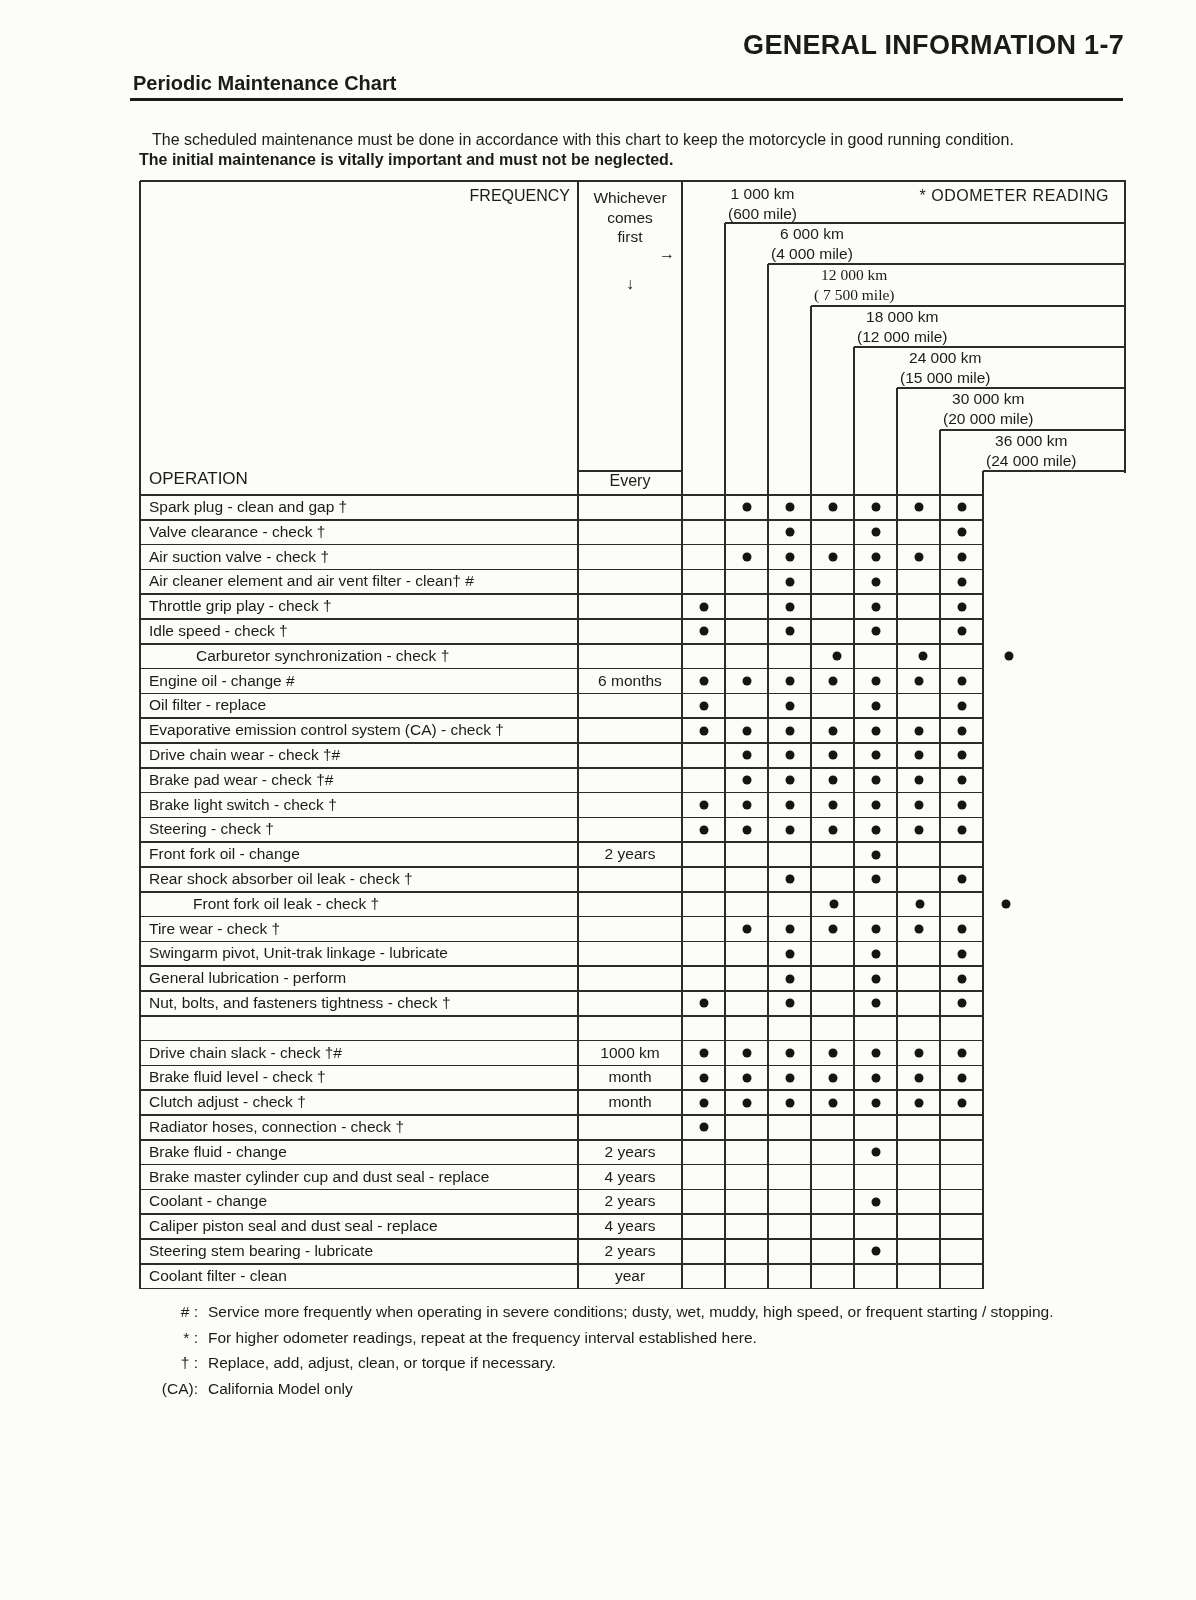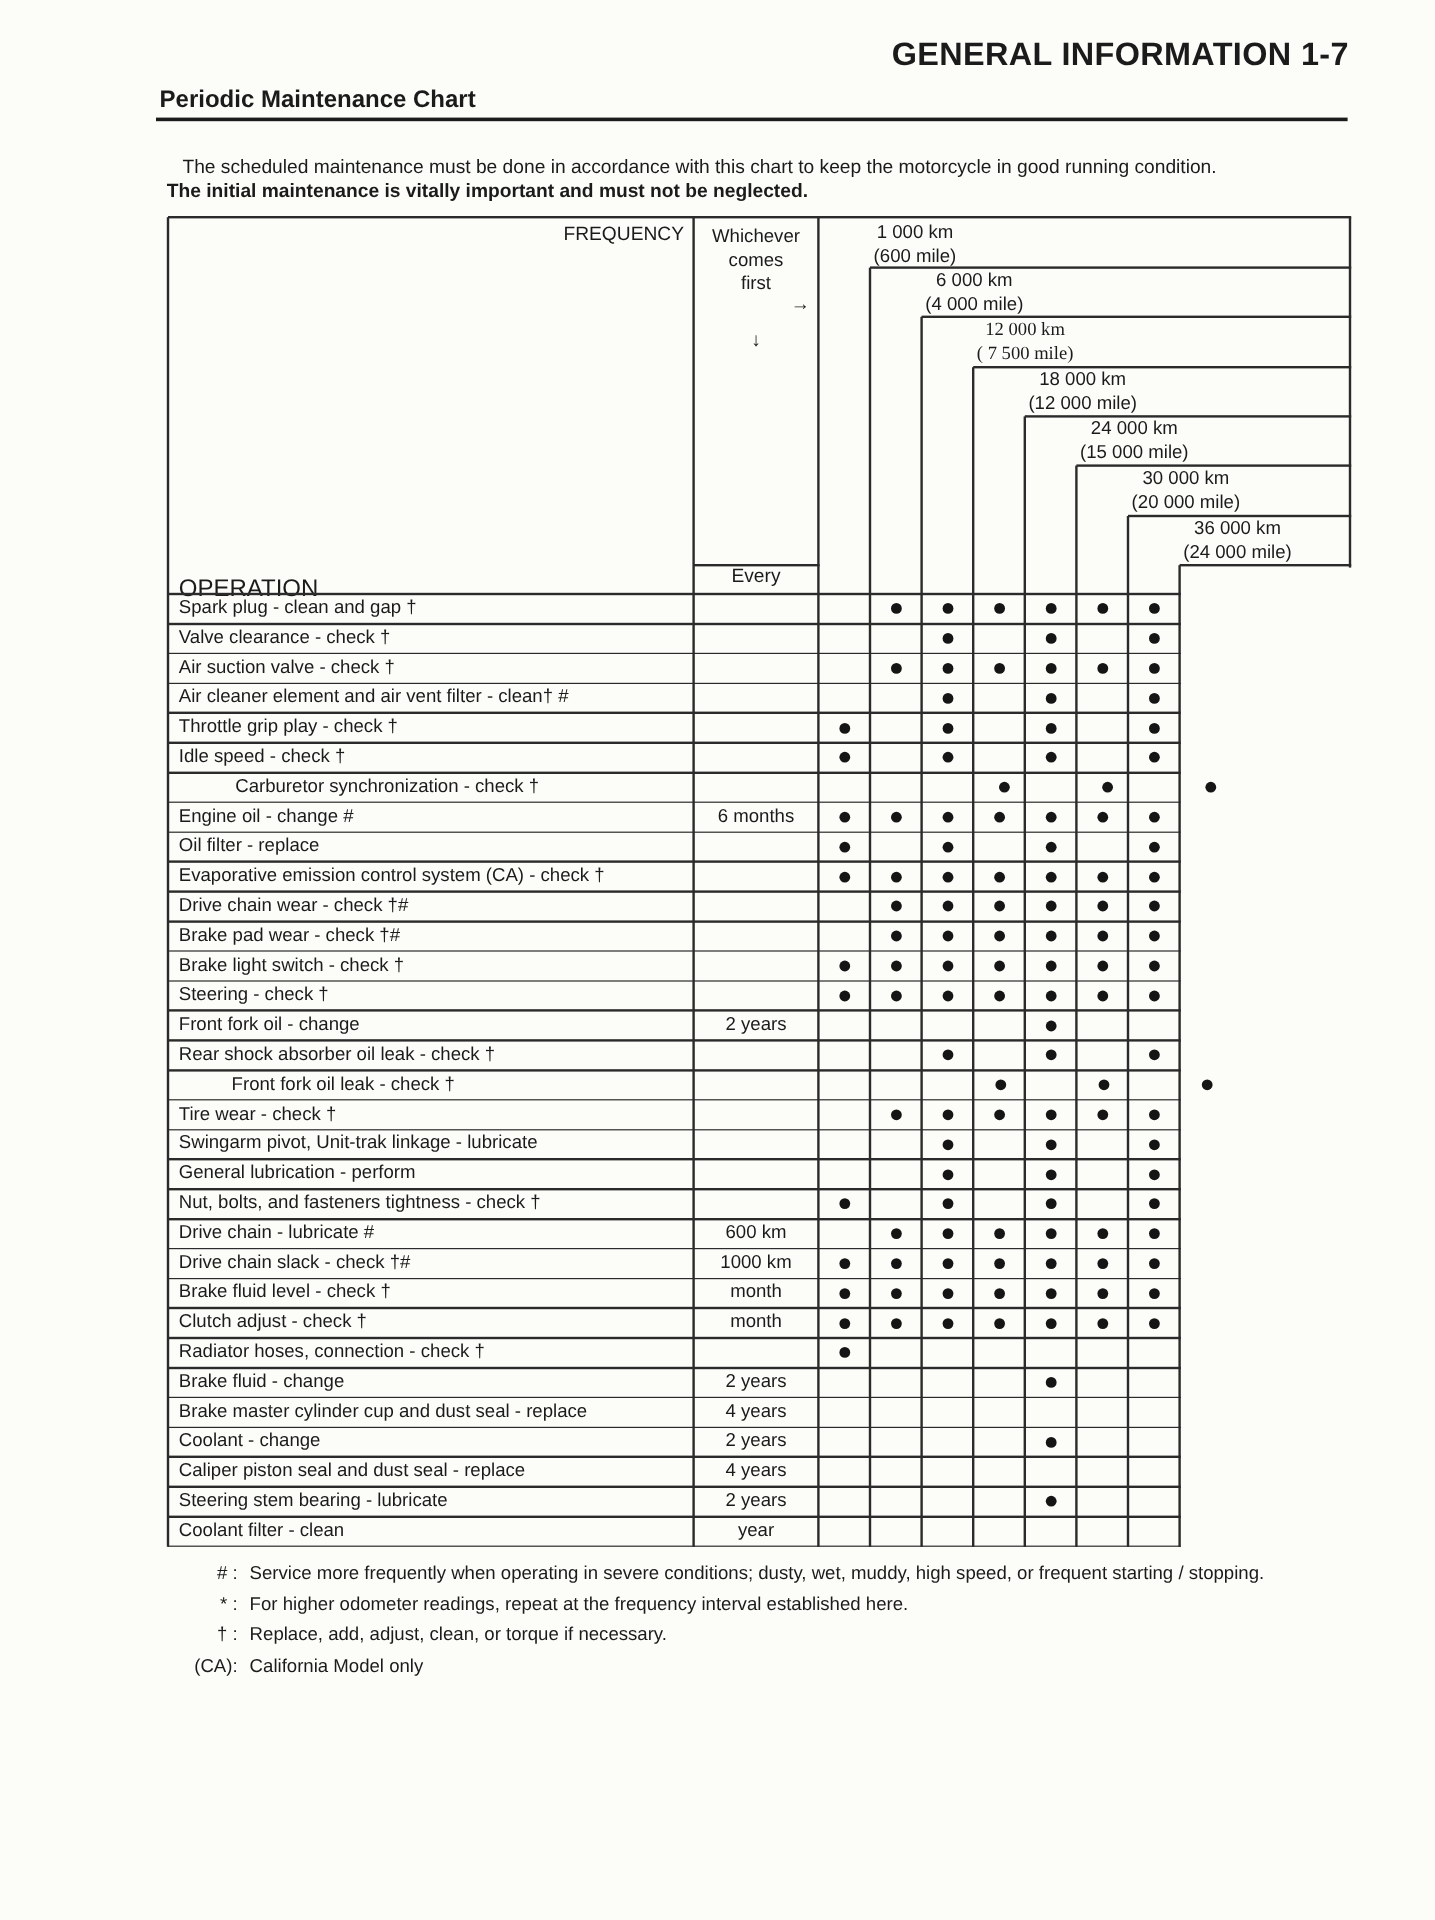--- a/index.html
+++ b/index.html
@@ -15,21 +15,21 @@
   .mtable{position:absolute;left:140px;top:181px;width:990px;height:1112px;}
   .thead,.tbody{position:absolute;inset:0;}
 
   .line{position:absolute;background:#2b2b2b;}
 
   .freq{position:absolute;left:0;top:6px;width:430px;text-align:right;font-size:16px;}
   .whichever{position:absolute;left:438px;top:7px;width:104px;text-align:center;font-size:15.5px;line-height:19.5px;}
   .arrow-right{position:absolute;left:438px;top:64px;width:97px;text-align:right;font-size:16px;}
   .arrow-down{position:absolute;left:438px;top:94px;width:104px;text-align:center;font-size:16px;}
   .odometer-heading{position:absolute;left:542px;top:6px;width:427px;text-align:right;font-size:16px;letter-spacing:.5px;}
-  .operation-label{position:absolute;left:9px;top:299px;font-size:20px;}
+  .operation-label{position:absolute;left:9px;top:288px;font-size:17px;}
   .every-label{position:absolute;left:438px;top:291px;width:104px;text-align:center;font-size:16px;}
 
   .interval-label{position:absolute;text-align:center;font-size:15.5px;line-height:19.5px;white-space:pre;}
 
   .trow{position:absolute;left:0;width:845px;height:24.8px;}
   .op-cell{position:absolute;left:9px;top:0;line-height:24.8px;font-size:15.5px;white-space:nowrap;}
   .ev-cell{position:absolute;left:438px;top:0;width:104px;text-align:center;line-height:24.8px;font-size:15.5px;}
   .dot{position:absolute;top:50%;width:9px;height:9px;border-radius:50%;background:#151515;transform:translate(-50%,-50%);}
 
   .footnotes{position:absolute;left:140px;top:1299px;width:1005px;font-size:15.5px;line-height:25.5px;}
@@ -51,20 +51,21 @@
   <div class="mtable">
     <div class="thead">
       <div class="freq">FREQUENCY</div>
       <div class="whichever">
         <div>Whichever</div>
         <div>comes</div>
         <div>first</div>
       </div>
       <div class="arrow-right">→</div>
       <div class="arrow-down">↓</div>
+      <div class="odometer-heading">* ODOMETER READING</div>
       <div class="operation-label">OPERATION</div>
       <div class="every-label">Every</div>
     <div class="interval-label" style="left: 588px; top: 3px;"><div class="iv-km">1 000 km</div><div class="iv-mile">(600 mile)</div></div>
         <div class="interval-label" style="left: 631px; top: 43px;"><div class="iv-km">6 000 km</div><div class="iv-mile">(4 000 mile)</div></div>
         <div class="interval-label" style="left: 674px; top: 84px; font-family: Liberation Serif, serif;"><div class="iv-km">12 000 km</div><div class="iv-mile">( 7 500 mile)</div></div>
         <div class="interval-label" style="left: 717px; top: 126px;"><div class="iv-km">18 000 km</div><div class="iv-mile">(12 000 mile)</div></div>
         <div class="interval-label" style="left: 760px; top: 167px;"><div class="iv-km">24 000 km</div><div class="iv-mile">(15 000 mile)</div></div>
         <div class="interval-label" style="left: 803px; top: 208px;"><div class="iv-km">30 000 km</div><div class="iv-mile">(20 000 mile)</div></div>
         <div class="interval-label" style="left: 846px; top: 250px;"><div class="iv-km">36 000 km</div><div class="iv-mile">(24 000 mile)</div></div>
       </div>
@@ -221,30 +222,20 @@
           <div class="op-cell">General lubrication - perform</div>
           <div class="dot" style="left: 649.5px;"></div>
           <div class="dot" style="left: 735.5px;"></div>
           <div class="dot" style="left: 821.5px;"></div>
         </div>
         <div class="trow" style="top: 810px;">
           <div class="op-cell">Nut, bolts, and fasteners tightness - check †</div>
           <div class="dot" style="left: 563.5px;"></div>
           <div class="dot" style="left: 649.5px;"></div>
           <div class="dot" style="left: 735.5px;"></div>
-          <div class="dot" style="left: 821.5px;"></div>
-        </div>
-        <div class="trow" style="top: 834.8px;">
-          <div class="op-cell">Drive chain - lubricate #</div>
-          <div class="ev-cell">600 km</div>
-          <div class="dot" style="left: 606.5px;"></div>
-          <div class="dot" style="left: 649.5px;"></div>
-          <div class="dot" style="left: 692.5px;"></div>
-          <div class="dot" style="left: 735.5px;"></div>
-          <div class="dot" style="left: 778.5px;"></div>
           <div class="dot" style="left: 821.5px;"></div>
         </div>
         <div class="trow" style="top: 859.6px;">
           <div class="op-cell">Drive chain slack - check †#</div>
           <div class="ev-cell">1000 km</div>
           <div class="dot" style="left: 563.5px;"></div>
           <div class="dot" style="left: 606.5px;"></div>
           <div class="dot" style="left: 649.5px;"></div>
           <div class="dot" style="left: 692.5px;"></div>
           <div class="dot" style="left: 735.5px;"></div>

